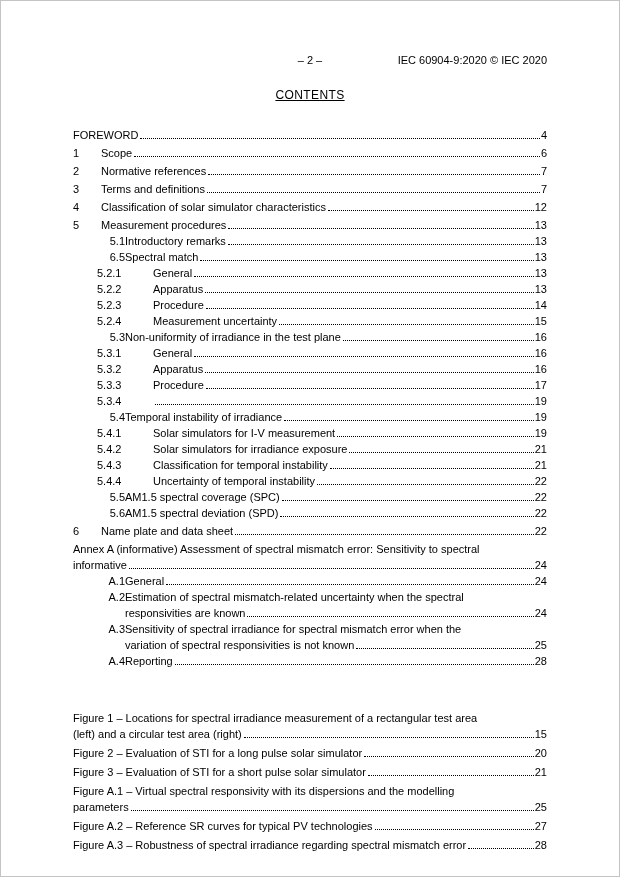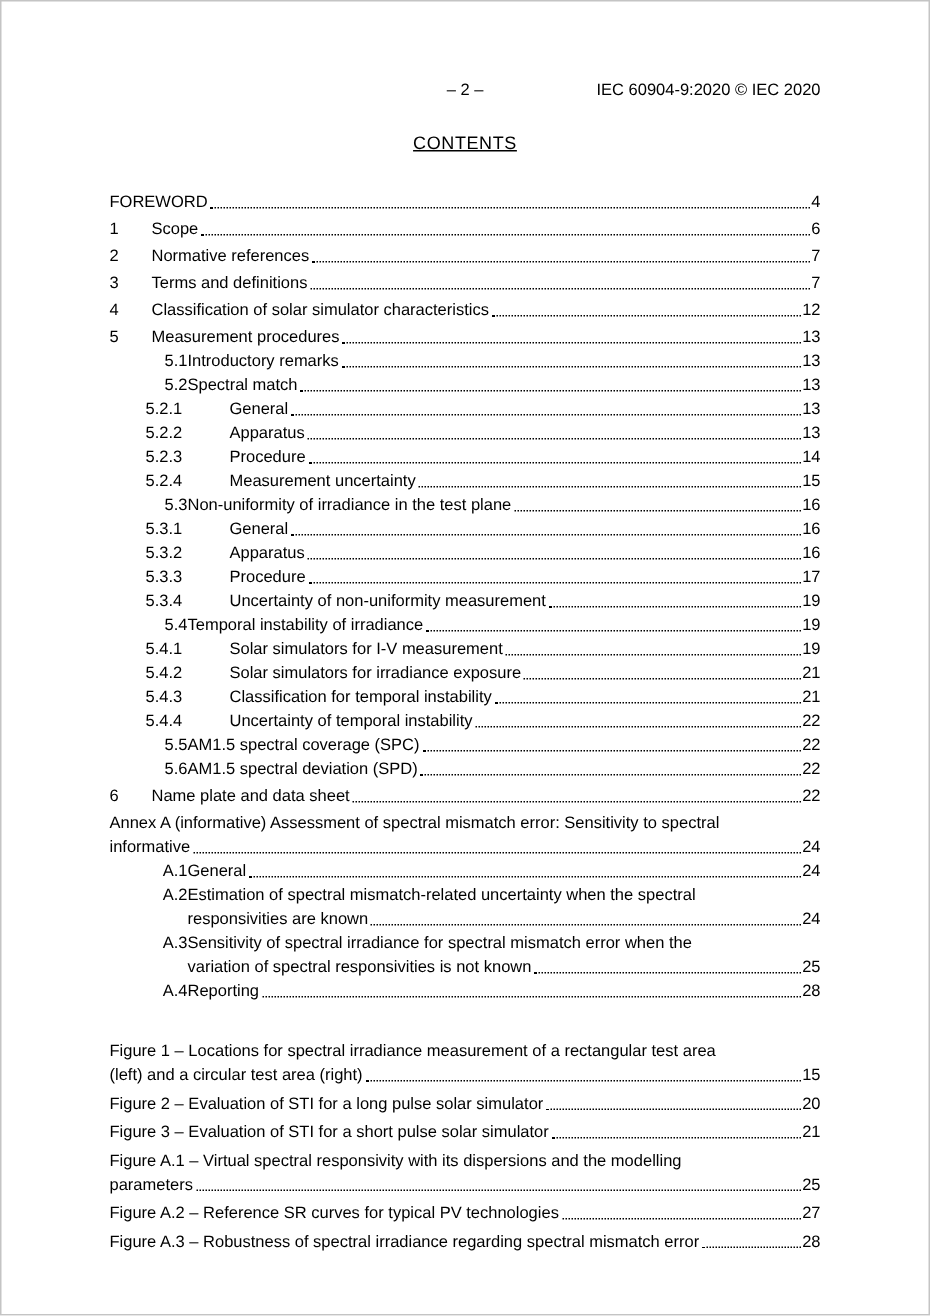--- a/index.html
+++ b/index.html
@@ -42,21 +42,21 @@
   }
   .pagenum { flex: none; }
   
   .level-1 .num { width: 28px; }
   .level-2 { padding-left: 24px; }
   .level-2 .num { width: 28px; text-align: right; }
   .level-2 .cont { padding-left: 28px; }
   .level-3 { padding-left: 24px; }
   .level-3 .num { width: 56px; }
   .toc .entry.level-0, .toc .entry.level-1 { margin-top: 2px; }
-  .figures { margin-top: 24px; }
+  .figures { margin-top: 41px; }
   .figures .entry { margin-top: 3px; }
   .figures .entry:first-child { margin-top: 0; }
 </style>
 </head>
 <body>
 
 <div class="page">
   <div class="header">
     <span class="pageno">– 2 –</span>
     <span class="docref">IEC 60904-9:2020 © IEC 2020</span>
@@ -115,21 +115,21 @@
       <div class="entry level-2">
         <div class="line">
           <span class="num">5.1</span>
           <span class="label">Introductory remarks</span>
           <span class="leader"></span>
           <span class="pagenum">13</span>
         </div>
       </div>
       <div class="entry level-2">
         <div class="line">
-          <span class="num">5.2</span>
+          <span class="num">6.5</span>
           <span class="label">Spectral match</span>
           <span class="leader"></span>
           <span class="pagenum">13</span>
         </div>
       </div>
       <div class="entry level-3">
         <div class="line">
           <span class="num">5.2.1</span>
           <span class="label">General</span>
           <span class="leader"></span>
@@ -188,21 +188,20 @@
         <div class="line">
           <span class="num">5.3.3</span>
           <span class="label">Procedure</span>
           <span class="leader"></span>
           <span class="pagenum">17</span>
         </div>
       </div>
       <div class="entry level-3">
         <div class="line">
           <span class="num">5.3.4</span>
-          <span class="label">Uncertainty of non-uniformity measurement</span>
           <span class="leader"></span>
           <span class="pagenum">19</span>
         </div>
       </div>
       <div class="entry level-2">
         <div class="line">
           <span class="num">5.4</span>
           <span class="label">Temporal instability of irradiance</span>
           <span class="leader"></span>
           <span class="pagenum">19</span>

